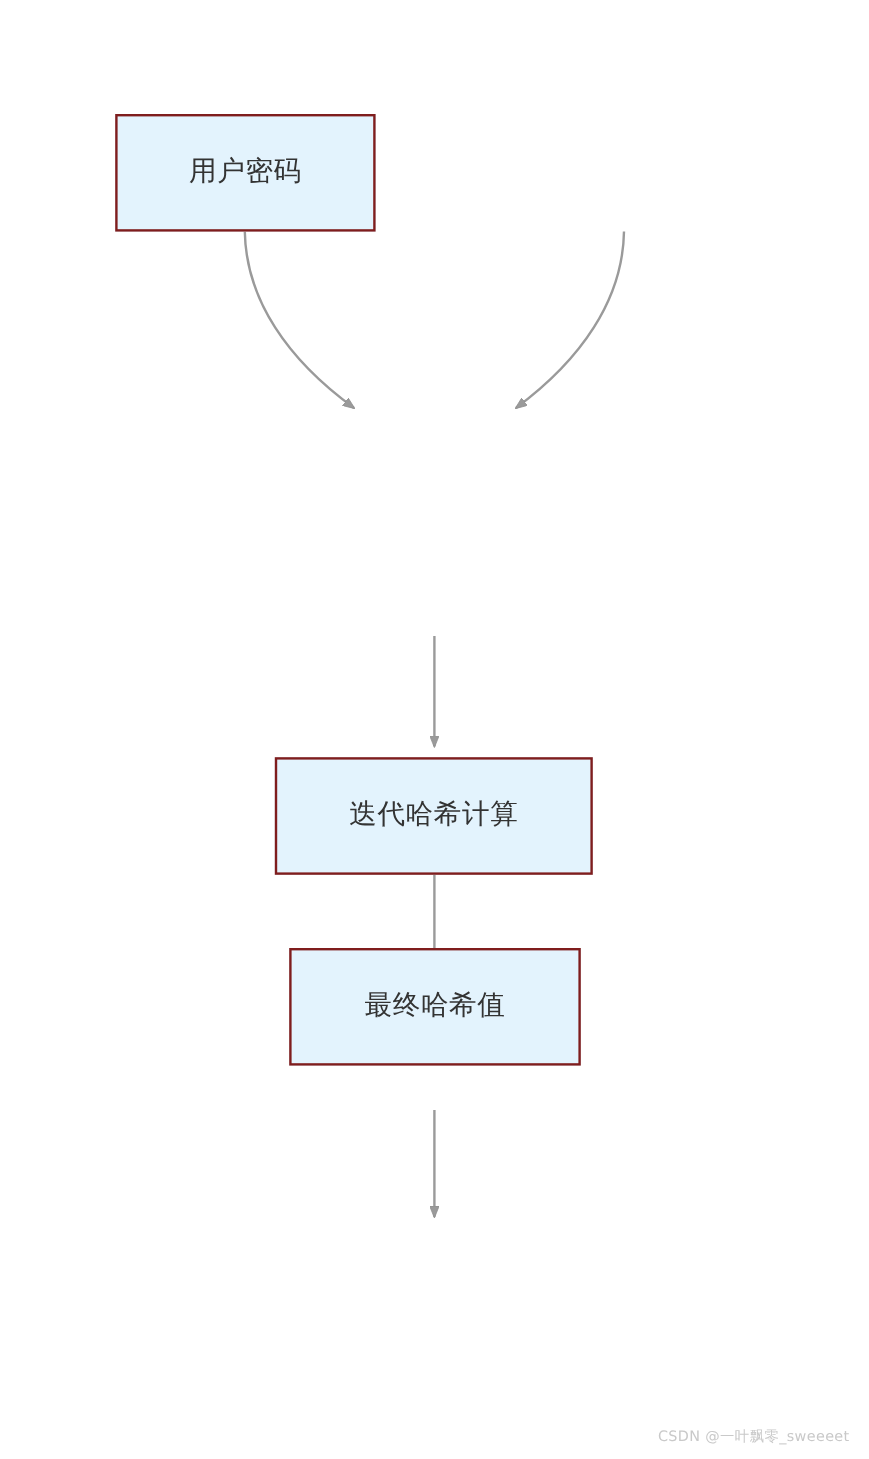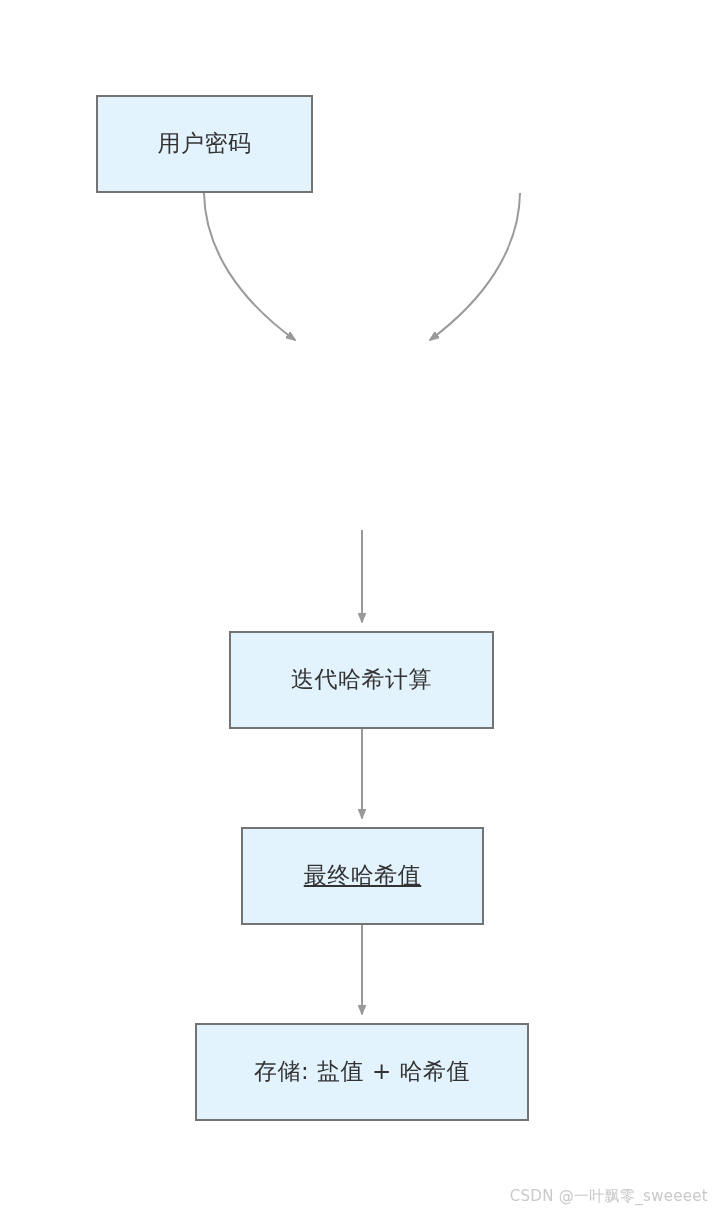--- a/index.html
+++ b/index.html
@@ -32,21 +32,21 @@
     align-items: center;
     justify-content: center;
     color: #333333;
     font-size: 23px;
     line-height: 1.2;
     letter-spacing: 0.5px;
     white-space: nowrap;
   }
   .node-rect {
     background: #e3f3fd;
-    border: 2px solid #737373;
+    border: 2px solid #7f1d1d;
   }
   .node-diamond {
     background: transparent;
     border: none;
   }
   .diamond-shape {
     position: absolute;
     left: 0;
     top: 0;
     width: 100%;
@@ -54,28 +54,28 @@
   }
   .diamond-label {
     position: relative;
     z-index: 2;
   }
   
   #node-password { left: 96px;  top: 95px;   width: 217px; height: 98px; }
   #node-salt     { left: 411px; top: 95px;   width: 218px; height: 98px; }
   #node-process  { left: 243px; top: 291px;  width: 238px; height: 239px; }
   #node-iterate  { left: 229px; top: 631px;  width: 265px; height: 98px; text-align: right; }
-  #node-final    { left: 241px; top: 827px;  width: 243px; height: 98px; text-decoration: underline; }
+  #node-final    { left: 241px; top: 790px;  width: 243px; height: 98px; }
   #node-store    { left: 195px; top: 1023px; width: 334px; height: 98px; }
 
   #watermark {
     position: absolute;
     right: 16px;
     bottom: 10px;
-    font-size: 15px;
+    font-size: 12px;
     color: #c9c9c9;
     letter-spacing: 0.3px;
     white-space: nowrap;
   }
 </style>
 </head>
 <body>
 
 <div id="canvas">
 
@@ -104,19 +104,16 @@
 
 
   <div class="node node-rect" id="node-iterate">
     <span>迭代哈希计算</span>
   </div>
 
   <div class="node node-rect" id="node-final">
     <span>最终哈希值</span>
   </div>
 
-  <div class="node node-rect" id="node-store">
-    <span>存储: 盐值 + 哈希值</span>
-  </div>
 
   <div id="watermark">CSDN @一叶飘零_sweeeet</div>
 
 </div>
 
 </body></html>

